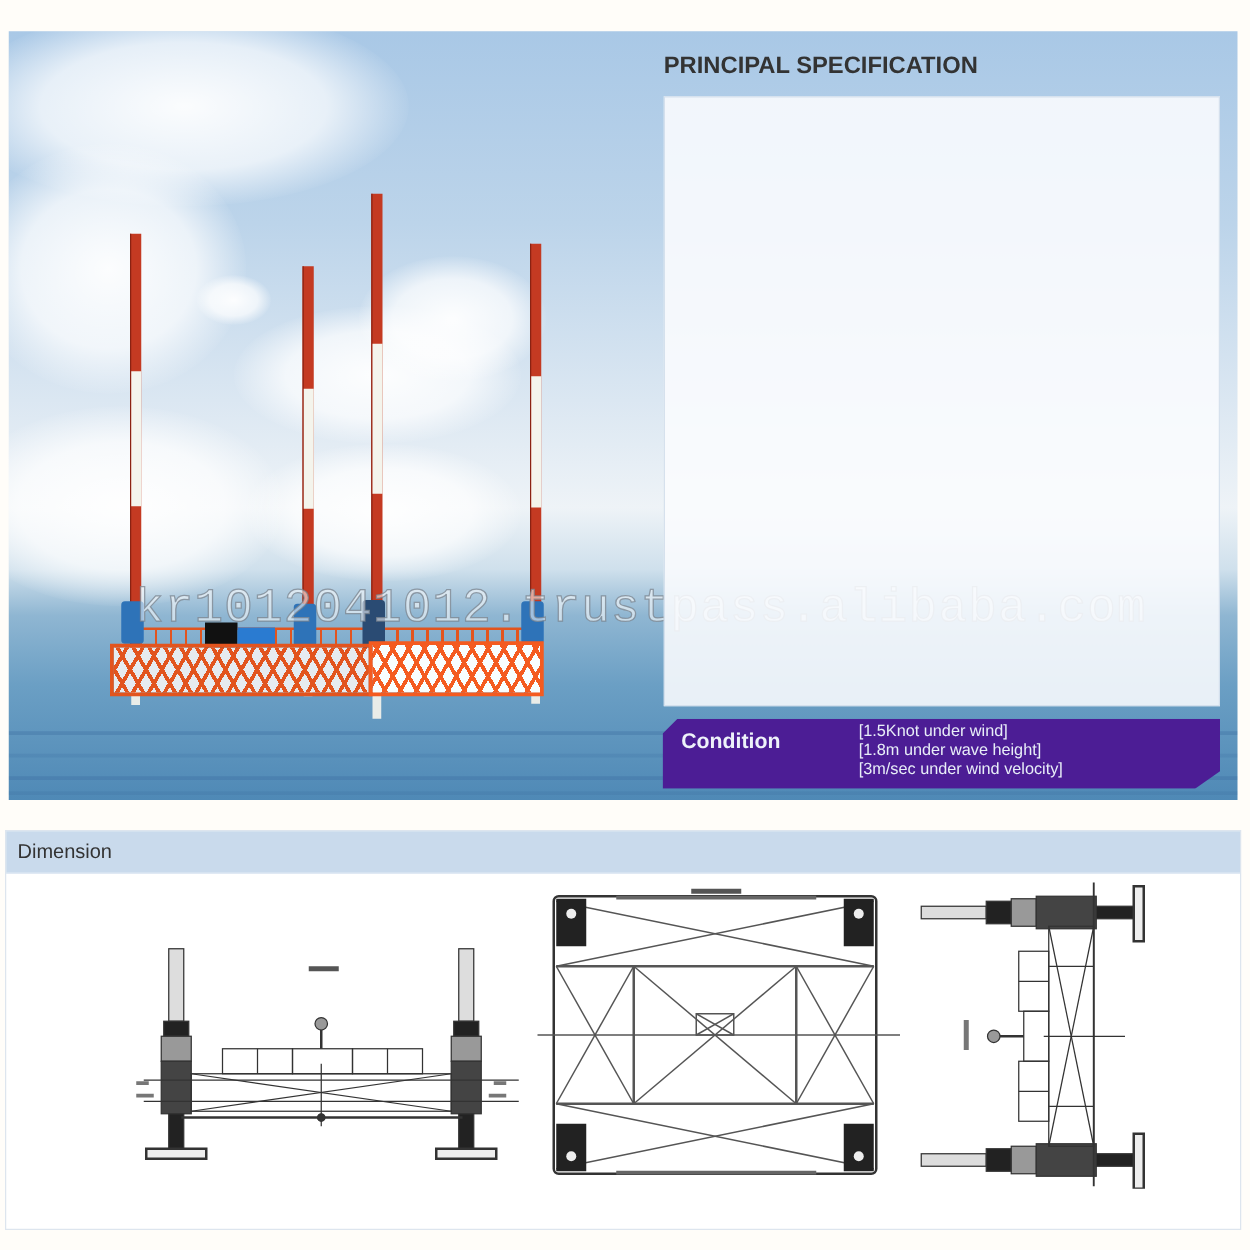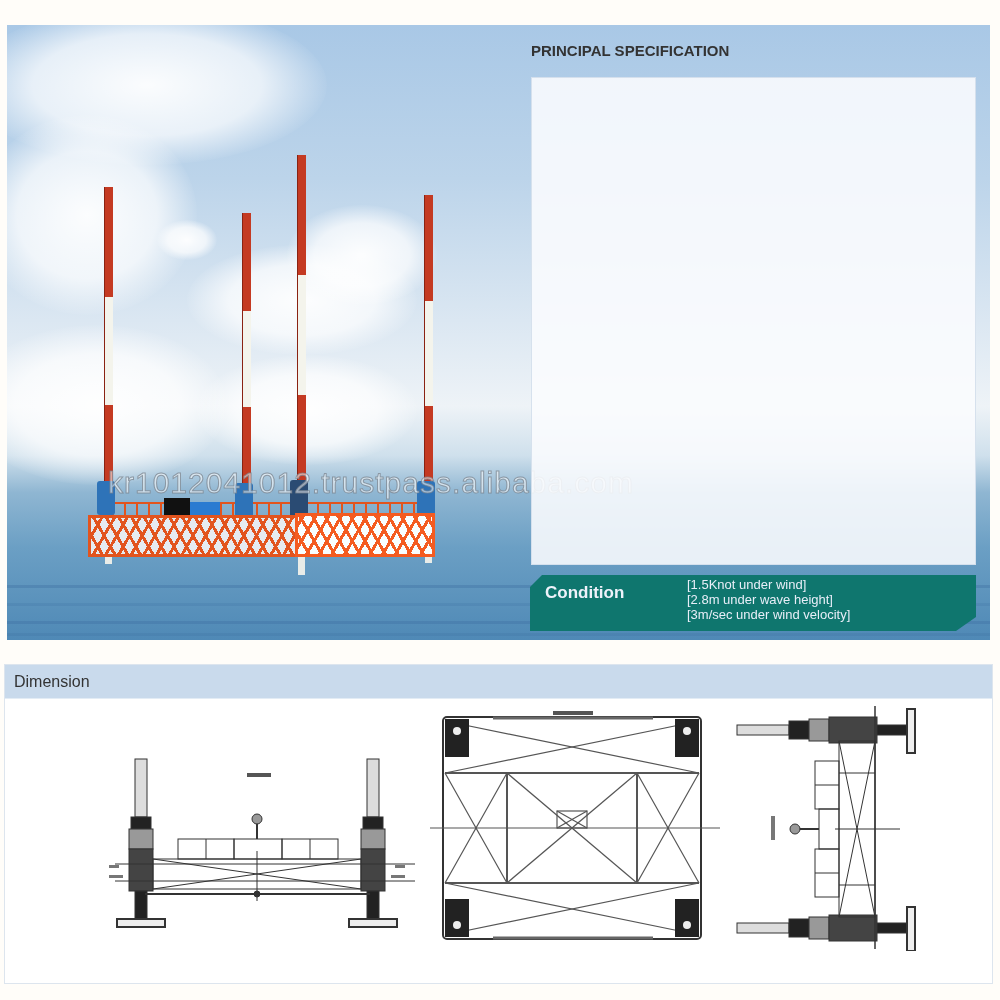--- a/index.html
+++ b/index.html
@@ -10,25 +10,25 @@
   .water-line{position:absolute;left:0;width:100%;height:3px;background:rgba(60,110,160,0.35);}
   .leg{position:absolute;width:8px;background:#c43a22;border-left:1px solid #8a2212;}
   .leg .band{position:absolute;left:0;width:100%;background:#f4f4ec;}
   .leg-bottom{position:absolute;width:7px;background:#e9ece8;}
   .deck{position:absolute;}
   .truss{background:repeating-linear-gradient(60deg,transparent 0 8px,#e2541e 8px 11px),repeating-linear-gradient(-60deg,#e6ebf0 0 8px,#e2541e 8px 11px);border:3px solid #e2541e;box-sizing:border-box;}
   .rail{position:absolute;height:14px;border-top:2px solid #e2541e;background:repeating-linear-gradient(90deg,transparent 0 10px,#e2541e 10px 12px);}
   .jack{position:absolute;width:18px;height:34px;background:#2e73b8;border-radius:3px;}
   .box-black{position:absolute;background:#111;}
   .box-blue{position:absolute;background:#2a7bd1;}
-  .watermark{position:absolute;left:108px;top:466px;font-size:30px;letter-spacing:1px;color:rgba(255,255,255,0.55);
-    -webkit-text-stroke:1px rgba(120,130,140,0.75);white-space:nowrap;font-family:Liberation Sans, sans-serif;}
-  .spec-title{position:absolute;left:531px;top:42px;font-size:15px;font-weight:bold;color:#333;letter-spacing:0px;}
+  .watermark{position:absolute;left:108px;top:466px;font-size:38px;letter-spacing:1px;color:rgba(255,255,255,0.55);
+    -webkit-text-stroke:1px rgba(120,130,140,0.75);white-space:nowrap;font-family:Liberation Mono, monospace;}
+  .spec-title{position:absolute;left:531px;top:42px;font-size:19px;font-weight:bold;color:#333;letter-spacing:0px;}
   .spec-box{position:absolute;left:531px;top:77px;width:445px;height:488px;background:rgba(250,252,254,0.88);border:1px solid rgba(210,222,235,0.9);box-sizing:border-box;}
-  .cond-bar{position:absolute;left:530px;top:575px;width:446px;height:56px;background:#0f766e;
+  .cond-bar{position:absolute;left:530px;top:575px;width:446px;height:56px;background:#4c1d95;
     clip-path:polygon(12px 0,100% 0,100% 75%,calc(100% - 20px) 100%,0 100%,0 12px);}
   .cond-label{position:absolute;left:15px;top:8px;font-size:17px;font-weight:bold;color:#eef2fa;}
   .cond-lines{position:absolute;left:157px;top:2px;font-size:13px;line-height:15px;color:#e8eef8;}
   .dim-frame{position:absolute;left:4px;top:664px;width:989px;height:320px;border:1px solid #dde5ee;box-sizing:border-box;background:#fff;}
   .dim-header{position:absolute;left:0;top:0;width:100%;height:33px;background:#c9daec;border-bottom:1px solid #e3ecf5;}
   .dim-title{position:absolute;left:9px;top:8px;font-size:16px;color:#333;}
   .drawing{position:absolute;}
   svg{display:block;}
 </style>
 </head>
@@ -78,21 +78,21 @@
 
   <div class="watermark" style="left:101px;top:441px;">kr1012041012.trustpass.alibaba.com</div>
 </div>
 
 <div class="spec-title">PRINCIPAL SPECIFICATION</div>
 <div class="spec-box"></div>
 <div class="cond-bar">
   <div class="cond-label">Condition</div>
   <div class="cond-lines">
     <div>[1.5Knot under wind]</div>
-    <div>[2.8m under wave height]</div>
+    <div>[1.8m under wave height]</div>
     <div>[3m/sec under wind velocity]</div>
   </div>
 </div>
 
 <div class="dim-frame">
   <div class="dim-header">
     <div class="dim-title">Dimension</div>
   </div>
 
   <div class="drawing" style="left:100px;top:86px;">

